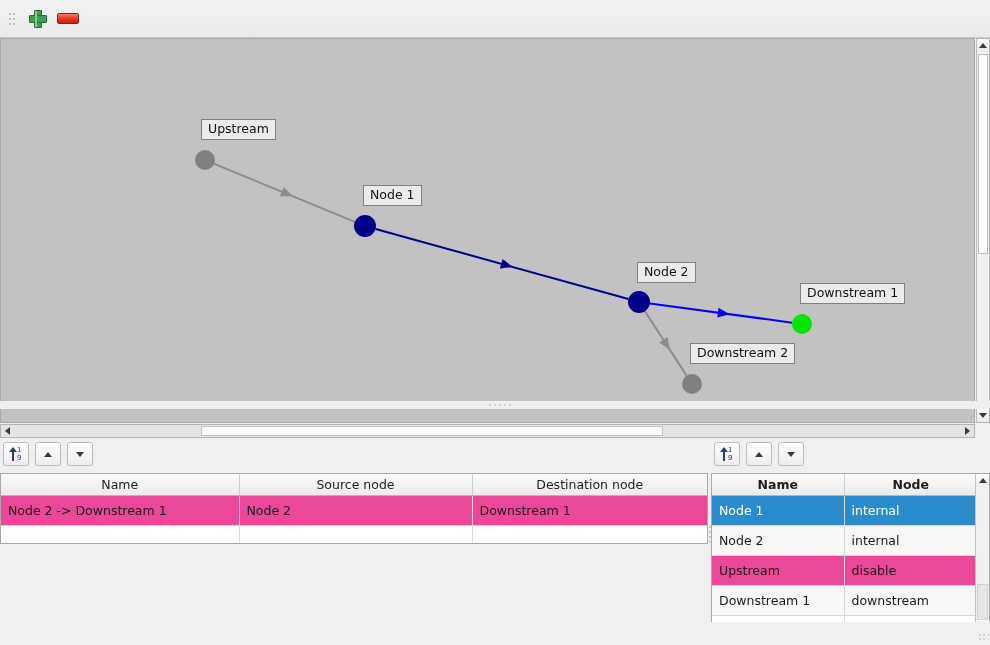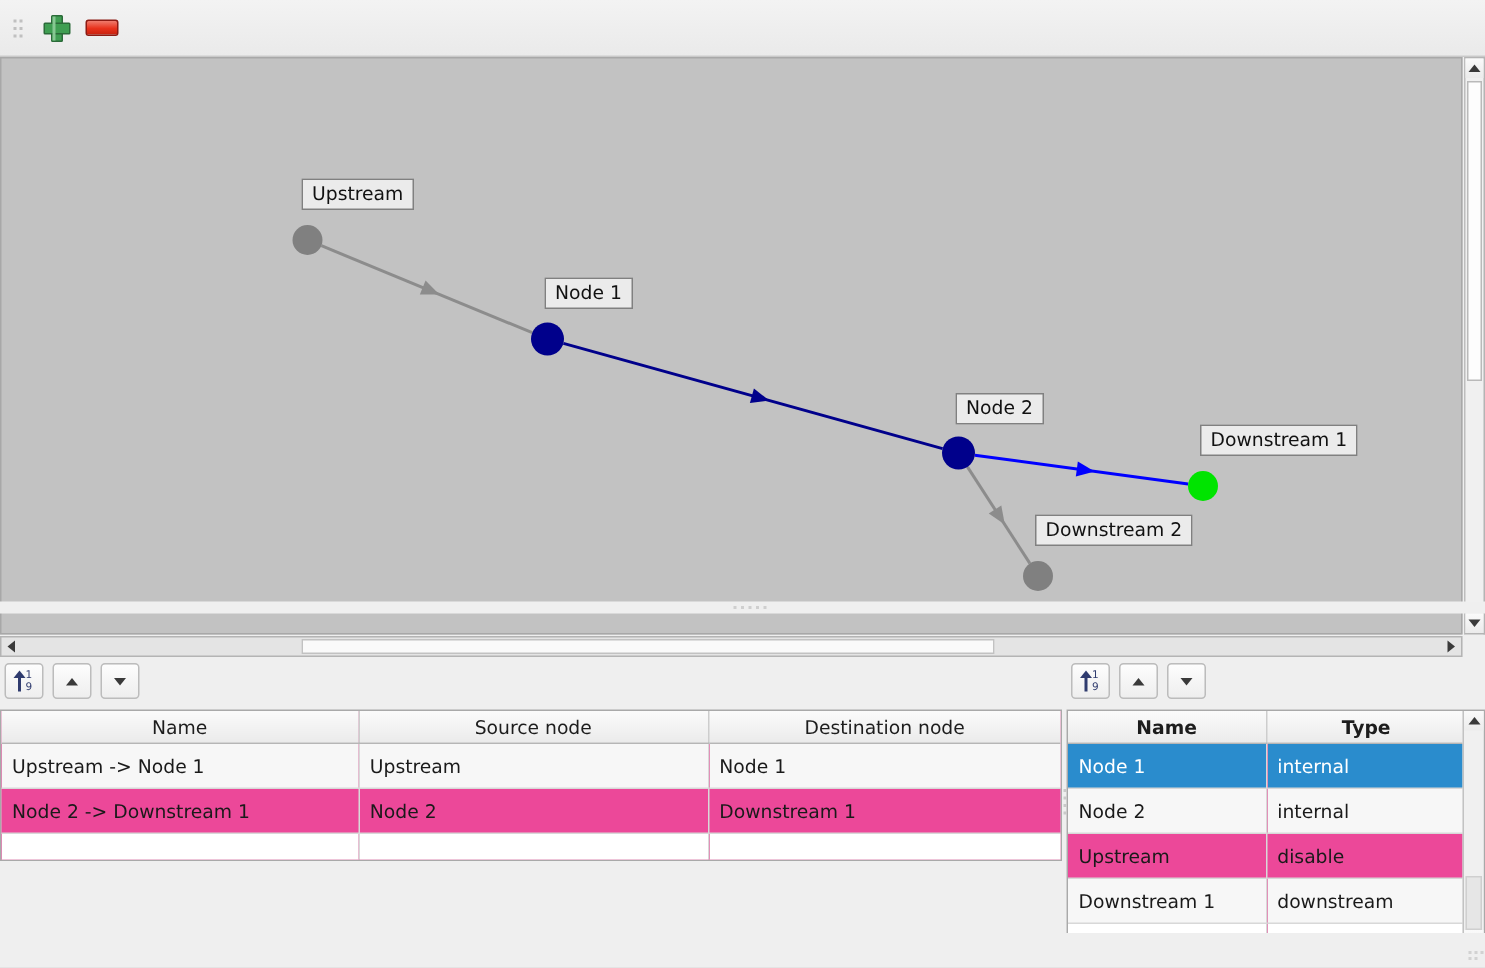--- a/index.html
+++ b/index.html
@@ -216,25 +216,20 @@
             <col>
           </colgroup>
         <thead>
             <tr id="edges-head">
               <th>Name</th>
               <th>Source node</th>
               <th>Destination node</th>
             </tr>
           </thead>
         <tbody id="edges-body">
-            <tr class="alt">
-              <td>Upstream -&gt; Node 1</td>
-              <td>Upstream</td>
-              <td>Node 1</td>
-            </tr>
             <tr>
               <td>Node 2 -&gt; Downstream 1</td>
               <td>Node 2</td>
               <td>Downstream 1</td>
             </tr>
             <tr class="empty">
               <td></td>
               <td></td>
               <td></td>
             </tr>
@@ -266,21 +261,21 @@
     </div>
     <div class="tbl-box">
       <table style="width:265px">
         <colgroup>
             <col style="width:132px">
             <col>
           </colgroup>
         <thead>
             <tr id="nodes-head" class="bold-head">
               <th>Name</th>
-              <th>Type</th>
+              <th>Node</th>
             </tr>
           </thead>
         <tbody id="nodes-body">
             <tr class="sel">
               <td>Node 1</td>
               <td>internal</td>
             </tr>
             <tr class="alt">
               <td>Node 2</td>
               <td>internal</td>

